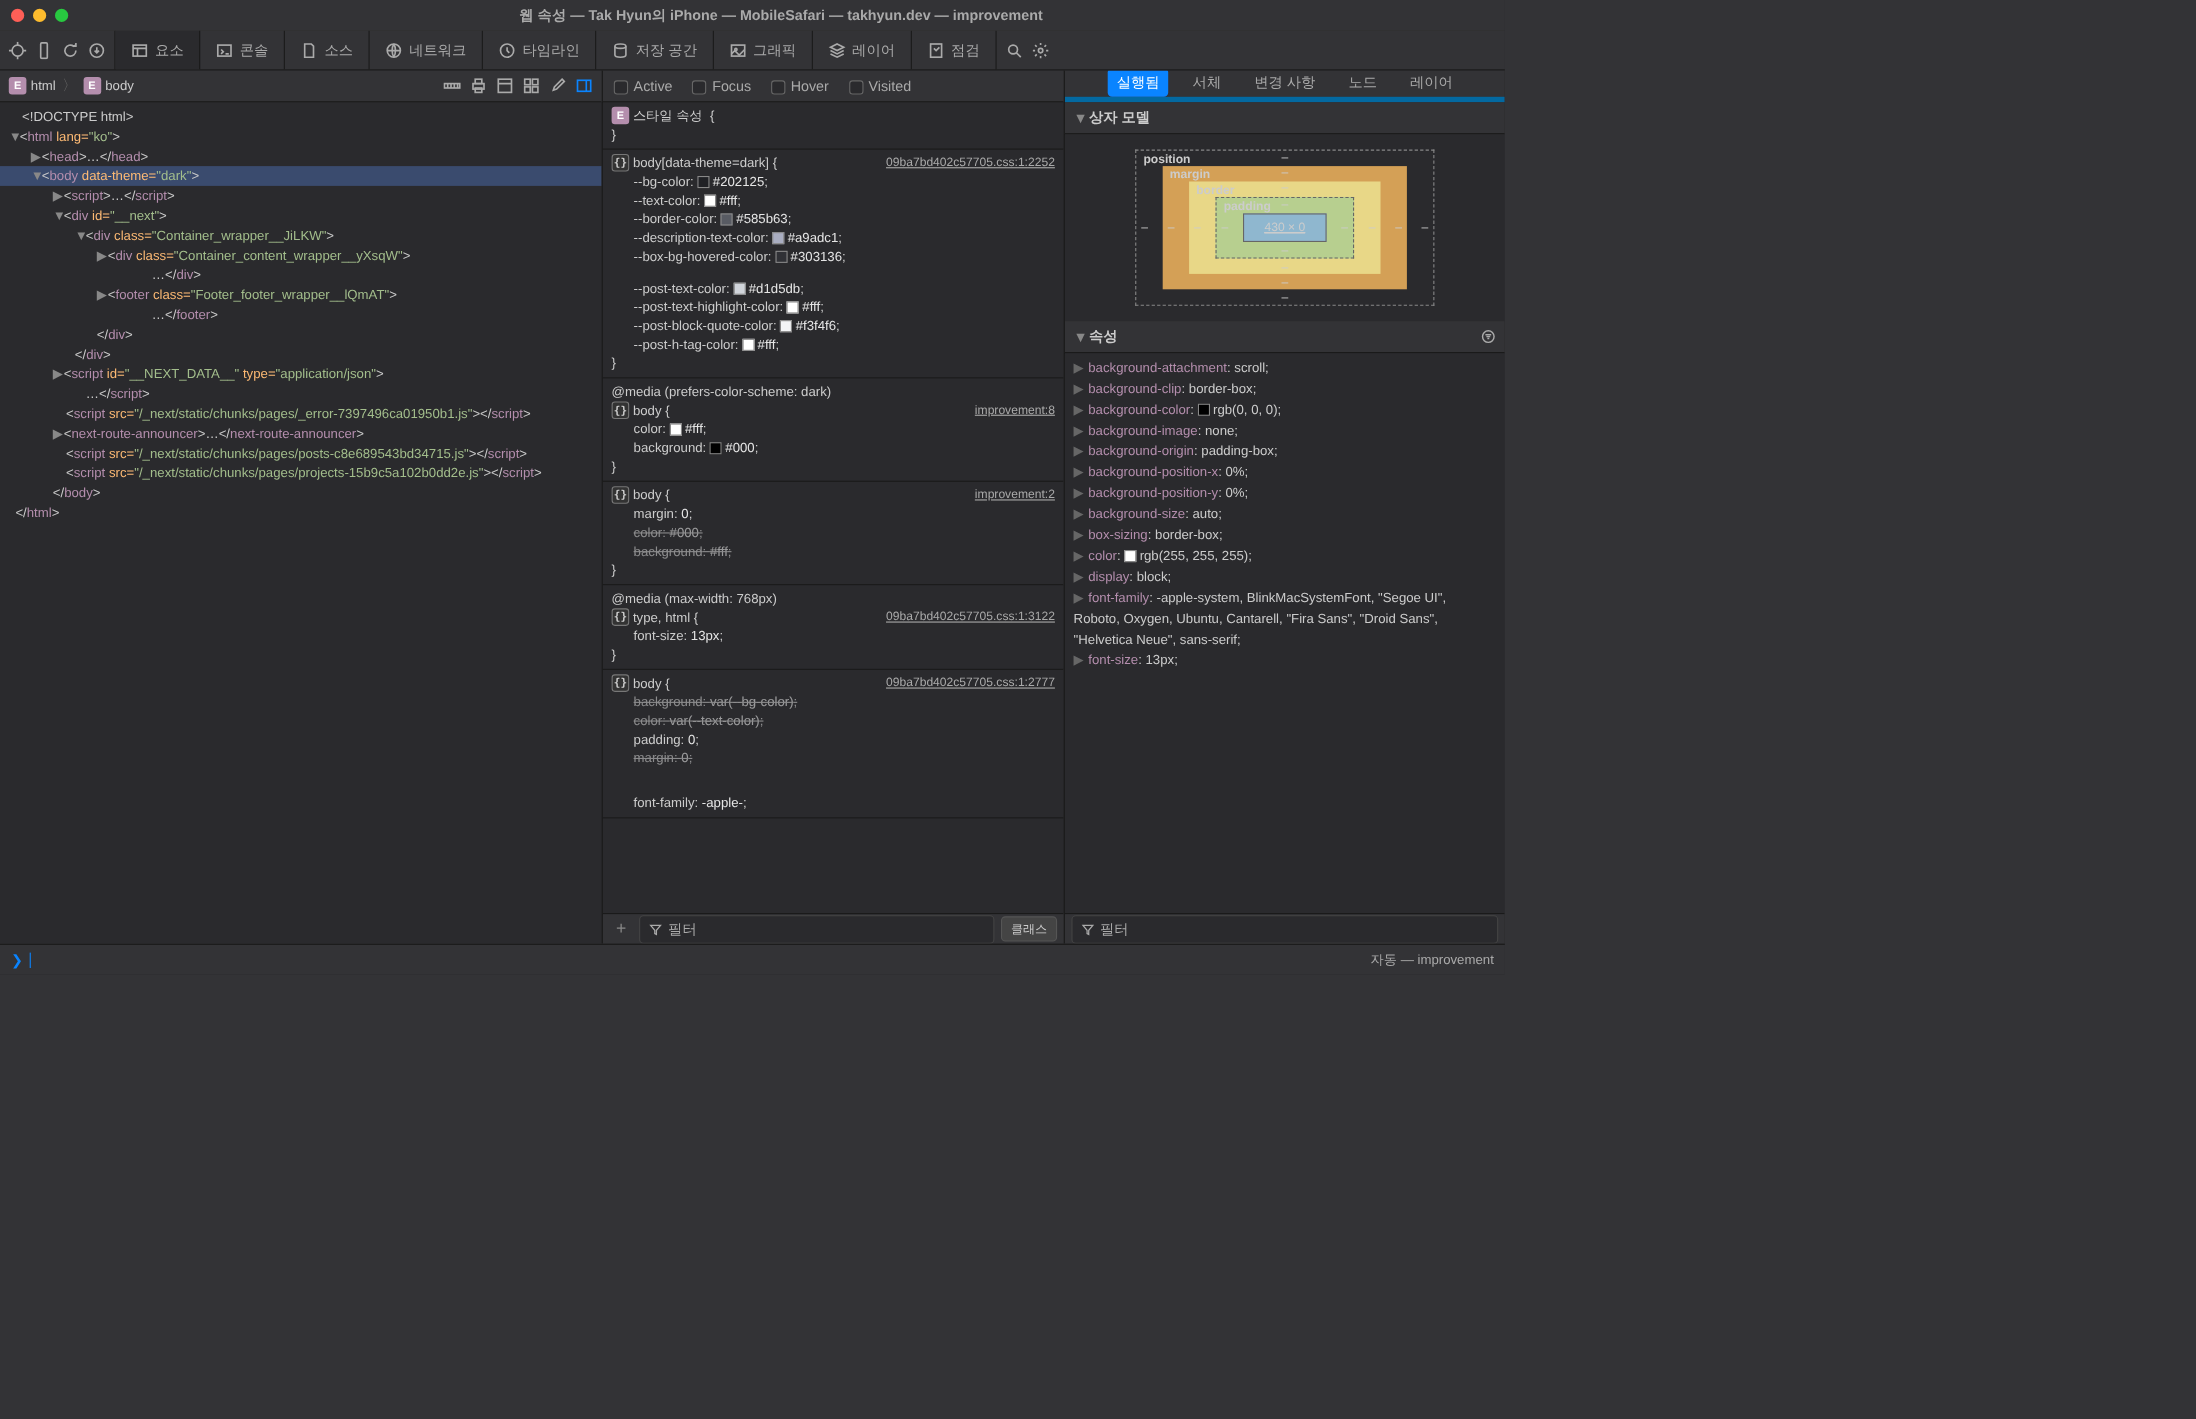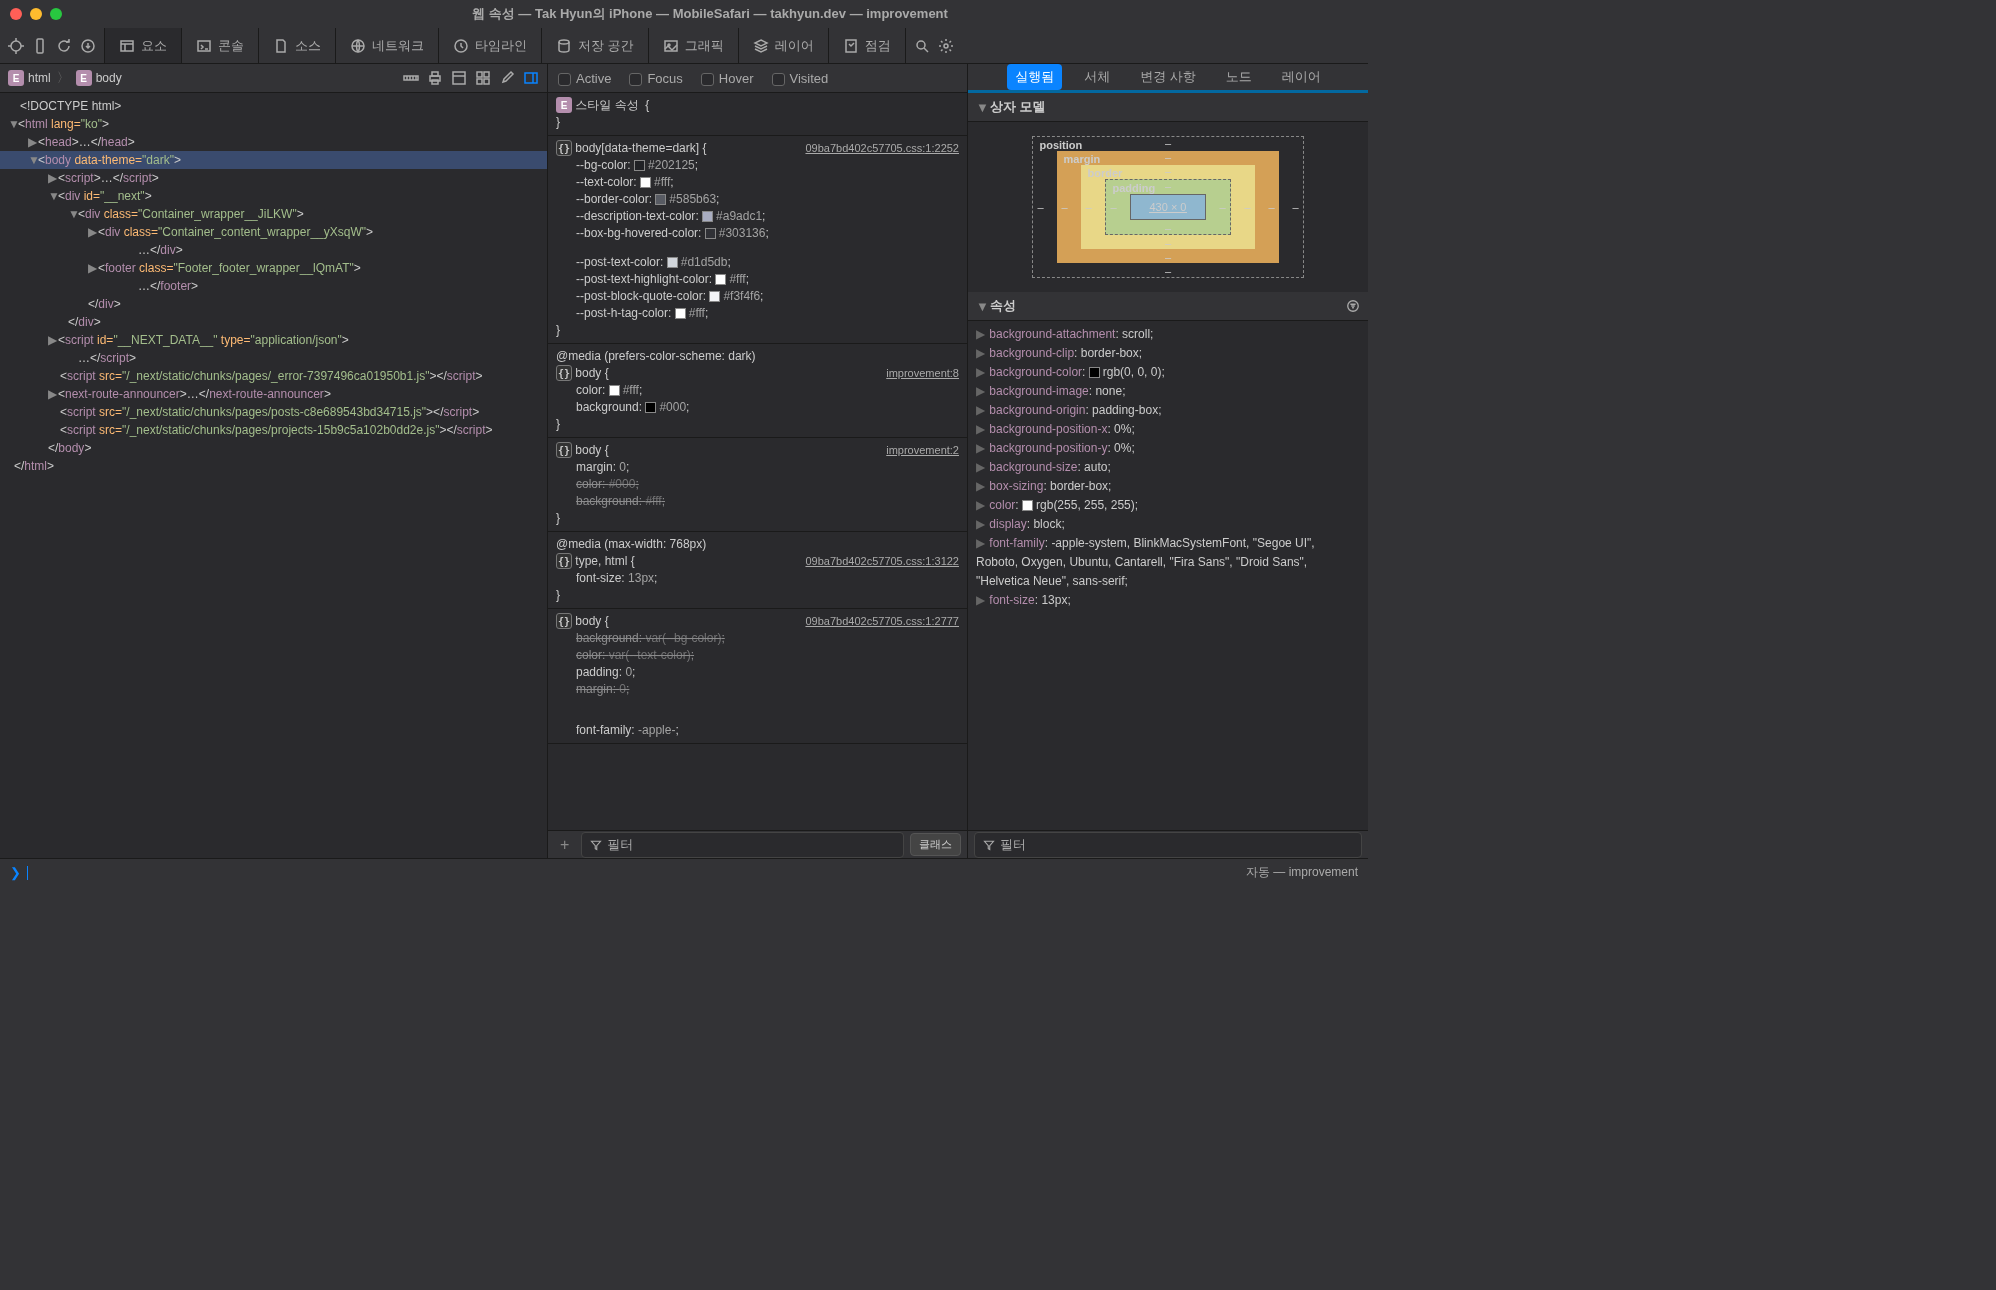--- a/index.html
+++ b/index.html
@@ -29,25 +29,25 @@
 .dom .ln { white-space:nowrap; padding:0 8px; }
 .dom .sel { background:#3a4b6e; }
 .tag{color:#b48ead}.attr{color:#fdba74}.val{color:#a3be8c}.txt{color:#ccc}
 .tri { display:inline-block; width:10px; color:#888; }
 .pseudo-bar { height:29px; background:#333336; border-bottom:1px solid #1a1a1a; display:flex; align-items:center; padding:0 10px; gap:18px; }
 .chk { display:flex; align-items:flex-end; gap:5px; color:#aaa; }
 .chkbox { width:13px; height:13px; border:1px solid #666; border-radius:3px; background:#2a2a2d; }
 .styles { flex:1; overflow:auto; font-family:Menlo,monospace; font-size:12px; line-height:17px; }
 .rule { border-bottom:1px solid #1a1a1a; padding:4px 8px; }
 .rule .hdr { display:flex; }
-.sel-text{color:#ccc}.prop{color:#ccc}.pv{color:#a3a3a3}
+.sel-text{color:#ccc}.prop{color:#ccc}.pv{color:#e5e5e5}
 .link { color:#aaa; text-decoration:underline; margin-left:auto; font-size:11px; }
 .swatch { display:inline-block; width:11px; height:11px; border:1px solid #888; vertical-align:middle; margin-right:3px; }
 .strike { text-decoration:line-through; opacity:0.6; }
-.side-tabs { height:29px; background:#333336; border-bottom:3px solid #0369a1; display:flex; align-items:flex-end; gap:14px; padding:0 10px; justify-content:center; }
+.side-tabs { height:29px; background:#333336; border-bottom:5px solid #0369a1; display:flex; align-items:flex-end; gap:14px; padding:0 10px; justify-content:center; }
 .side-tab { color:#aaa; padding:4px 8px; border-radius:4px; cursor:pointer; }
 .side-tab.active { background:#0a84ff; color:#fff; }
 .section-hdr { background:#333336; padding:5px 8px; border-bottom:1px solid #1a1a1a; color:#ccc; display:flex; align-items:center; gap:4px; font-weight:600; }
 .box-model { padding:14px; display:flex; justify-content:center; }
 .bm { font-family:Menlo,monospace; font-size:11px; text-align:center; color:#222; }
 .bm-layer { padding:14px 24px; position:relative;text-decoration:underline; }
 .bm-pos { border:1px dashed #888; background:#2a2a2d; color:#ccc; }
 .bm-margin { background:#d4a056; }
 .bm-border { background:#e8d787; }
 .bm-padding { background:#b7cf8f; border:1px dashed #666; }

